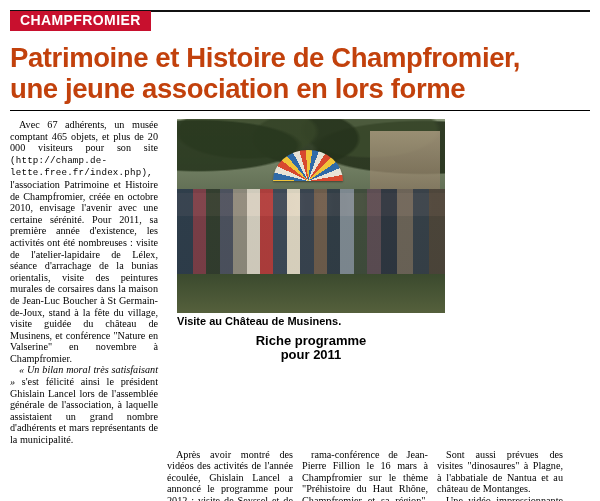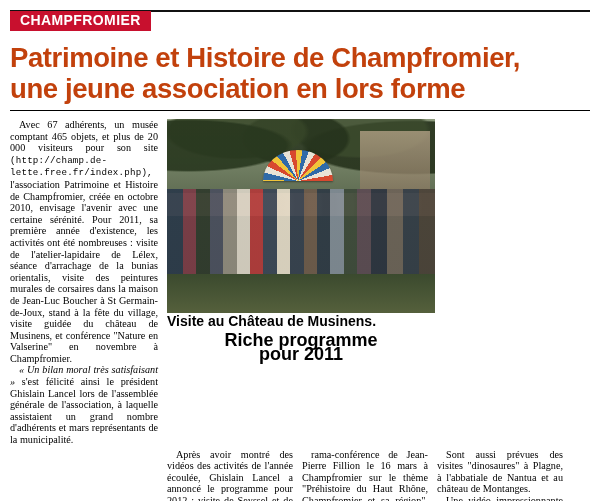--- a/index.html
+++ b/index.html
@@ -76,21 +76,21 @@
   }
   .col p {
     margin: 0 0 0 0;
     text-indent: 9px;
   }
   .col p + p { text-indent: 9px; }
 
   
   .top-block {
     display: flex;
-    gap: 9px;
+    gap: 19px;
   }
   .col-left-top {
     width: 148px;
     flex: 0 0 148px;
   }
   .photo-wrap {
     width: 268px;
     flex: 0 0 268px;
   }
   .photo {
@@ -154,29 +154,29 @@
       radial-gradient(circle at 87% 55%, #dfbf9f 0 36%, rgba(0,0,0,0) 38%),
       radial-gradient(circle at 95% 62%, #c9a588 0 36%, rgba(0,0,0,0) 38%);
   }
   .photo .ground {
     position: absolute; left:0; bottom:0; width:100%; height: 20%;
     background: linear-gradient(#3b4a2e, #55603c);
   }
   .caption {
     font-family: "Liberation Sans", sans-serif;
     font-weight: bold;
-    font-size: 14px;
+    font-size: 11px;
     line-height: 11px;
     margin-top: 3px;
     color: #000;
   }
   .subhead {
     font-family: "Liberation Sans", sans-serif;
     font-weight: bold;
-    font-size: 18px;
+    font-size: 13px;
     line-height: 13.5px;
     text-align: center;
     margin: 7px 0 5px 0;
     color: #000;
   }
   
   .lower-block {
     display: flex;
     gap: 9px;
     margin-top: 3px;

